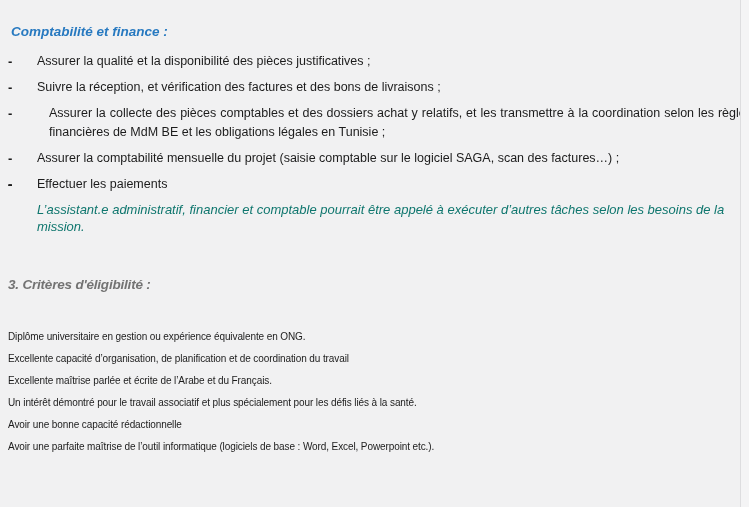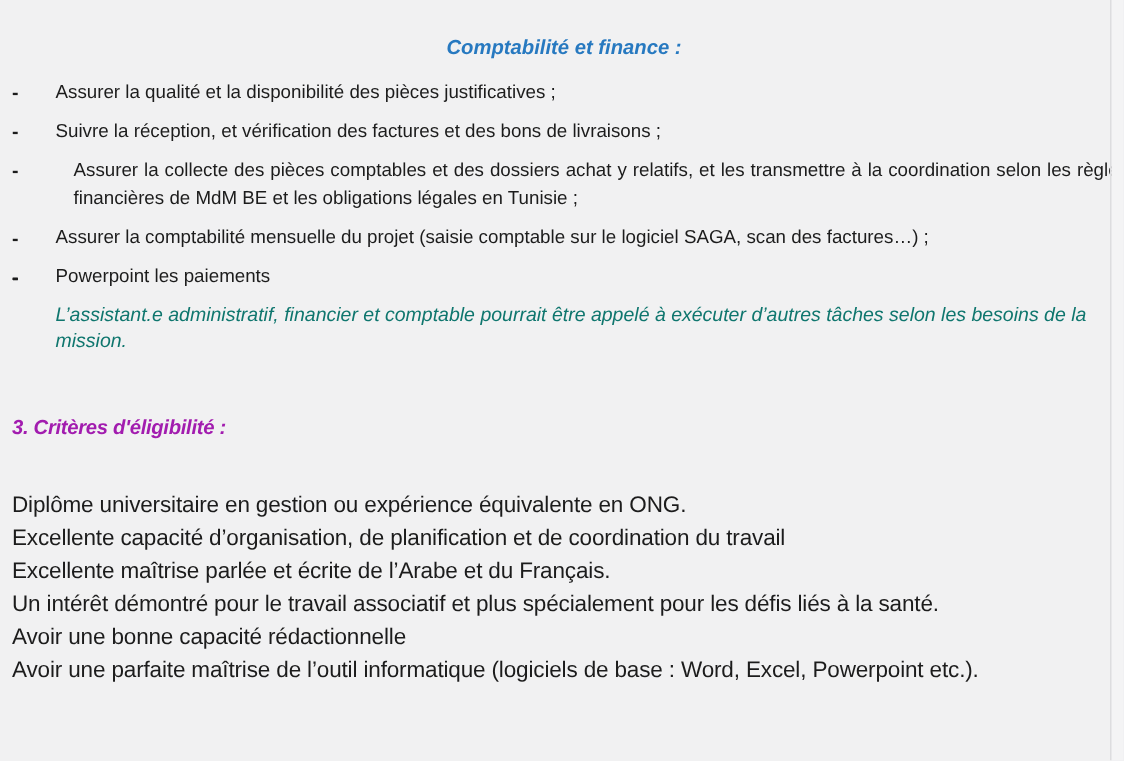--- a/index.html
+++ b/index.html
@@ -22,21 +22,20 @@
   .content {
     position: absolute; top: 0; left: 0; width: 741px; height: 507px;
     overflow: hidden;
   }
   .section-heading {
     margin: 24px 0 0 11px;
     font-size: 13.5px;
     font-style: italic;
     font-weight: bold;
     color: #2779c0;
-    text-align: center;
   }
   ul.duties {
     list-style: none;
     margin-top: 13px;
   }
   ul.duties li {
     position: relative;
     padding-left: 37px;
     font-size: 12.5px;
     line-height: 19px;
@@ -61,27 +60,27 @@
     color: #0f766e;
     line-height: 17px;
     width: 704px;
   }
   .criteria-heading {
     margin: 42px 0 0 8px;
     font-size: 13.5px;
     font-style: italic;
     font-weight: bold;
     letter-spacing: -0.2px;
-    color: #a21caf;
+    color: #737373;
   }
   .criteria {
     margin: 34px 0 0 8px;
   }
   .criteria p {
-    font-size: 15px;
+    font-size: 10px;
     line-height: 22px;
     letter-spacing: -0.1px;
   }
 </style>
 </head>
 <body>
 
 <div class="page">
   <div class="content">
 
@@ -105,21 +104,21 @@
         <span class="text">Assurer la comptabilité mensuelle du projet (saisie comptable sur le logiciel SAGA, scan des factures…) ;</span>
       </li>
       <li>
         <span class="marker">-</span>
       </li>
       <li>
         <span class="marker">-</span>
       </li>
       <li>
         <span class="marker">-</span>
-        <span class="text">Powerpoint les paiements</span>
+        <span class="text">Effectuer les paiements</span>
       </li>
     </ul>
 
     <p class="note">L’assistant.e administratif, financier et comptable pourrait être appelé à exécuter d’autres tâches selon les besoins de la mission.</p>
 
     <h3 class="criteria-heading">3. Critères d'éligibilité :</h3>
 
     <div class="criteria">
       <p>Diplôme universitaire en gestion ou expérience équivalente en ONG.</p>
       <p>Excellente capacité d’organisation, de planification et de coordination du travail</p>

